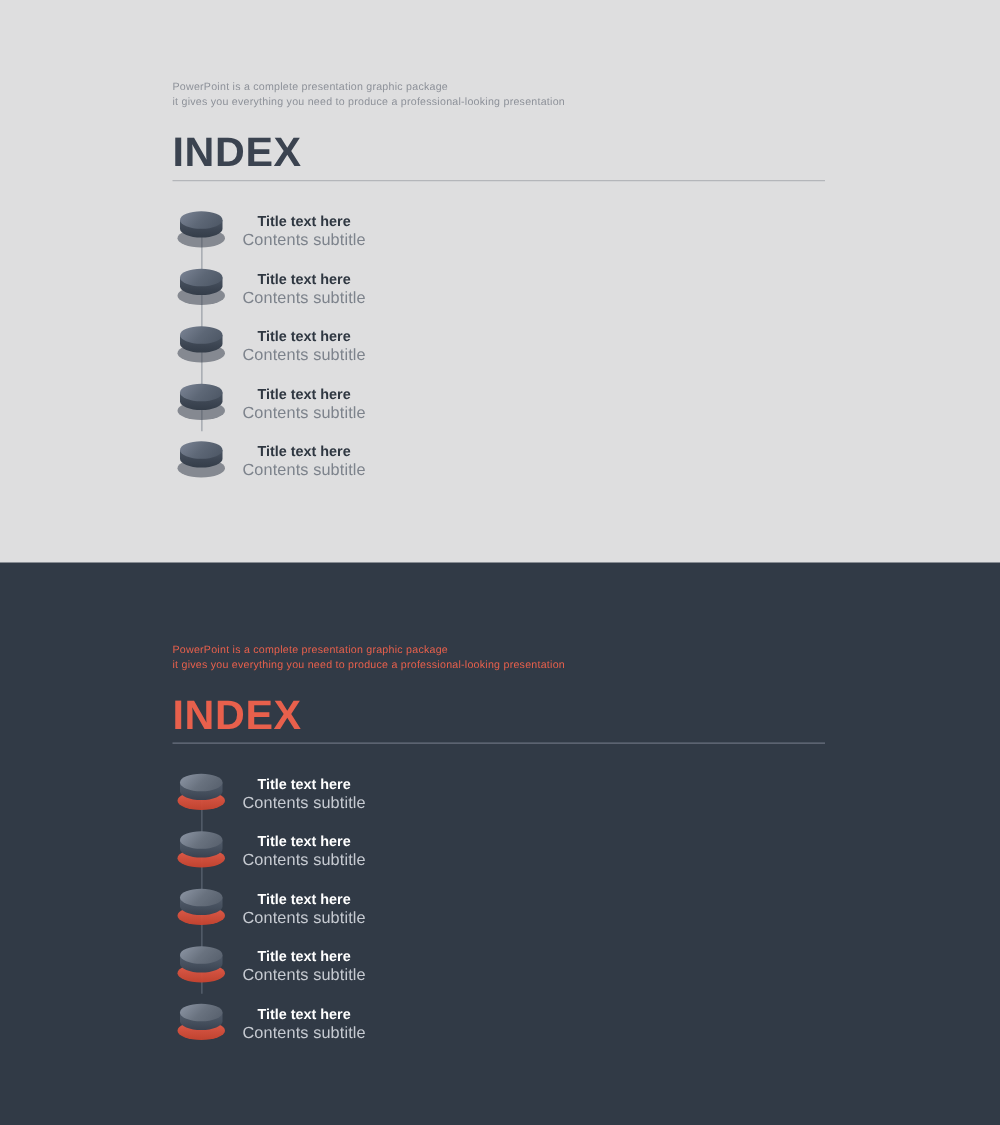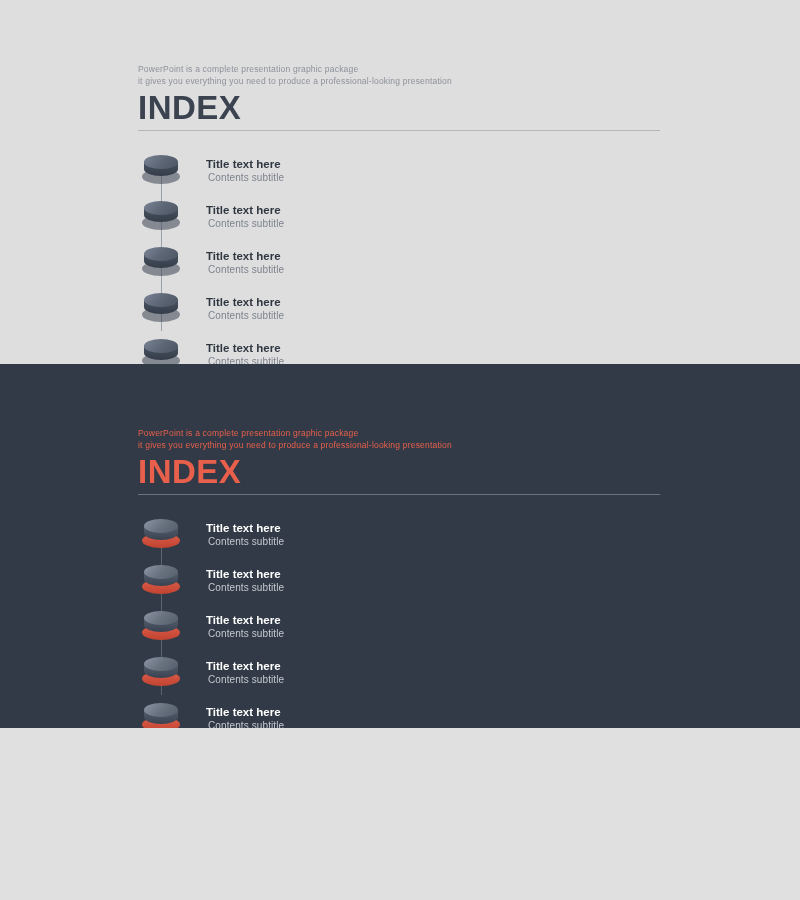--- a/index.html
+++ b/index.html
@@ -8,21 +8,21 @@
     width: 800px;
     height: 900px;
     background: #e0e0e0;
     font-family: "Liberation Sans", sans-serif;
     overflow: hidden;
   }
 
   .slide {
     position: relative;
     width: 800px;
-    height: 364px;
+    height: 450px;
     overflow: hidden;
   }
   .slide-light { background: #dededf; }
   .slide-dark  { background: #313a46; }
 
   .content {
     position: absolute;
     left: 138px;
     top: 64px;
     width: 530px;
@@ -34,21 +34,21 @@
     letter-spacing: 0.2px;
     white-space: nowrap;
   }
   .kicker-light { color: #8d9199; }
   .kicker-dark  { color: #e8604c; }
 
   .index-title {
     font-size: 33px;
     font-weight: bold;
     letter-spacing: 0.5px;
-    margin-top: 4px;
+    margin-top: 18px;
     margin-bottom: 6px;
     line-height: 1;
   }
   .index-light { color: #3b4350; }
   .index-dark  { color: #e8604c; }
 
   .divider {
     height: 1px;
     width: 522px;
     margin-top: 6px;
@@ -127,24 +127,23 @@
   }
 
   .texts { padding-left: 6px; }
   .item-title {
     font-size: 11.5px;
     font-weight: bold;
     line-height: 14px;
     margin-left: 12px;
   }
   .item-sub {
-    font-size: 10px;
+    font-size: 13px;
     line-height: 13px;
     letter-spacing: 0.1px;
-    margin-left: 14px;
   }
   .t-light .item-title { color: #2f3741; }
   .t-light .item-sub   { color: #7d838c; }
   .t-dark  .item-title { color: #ffffff; }
   .t-dark  .item-sub   { color: #c6cad1; }
 </style>
 </head>
 <body>
 
 <section class="slide slide-light">

